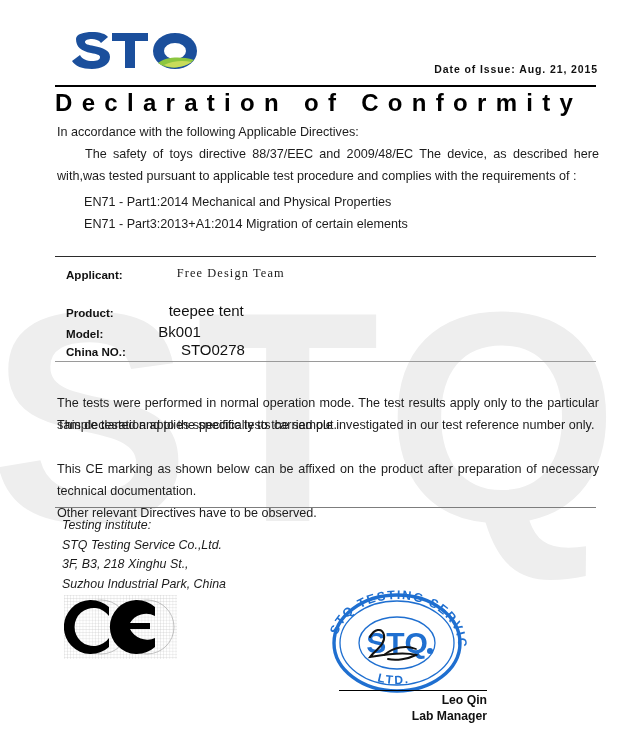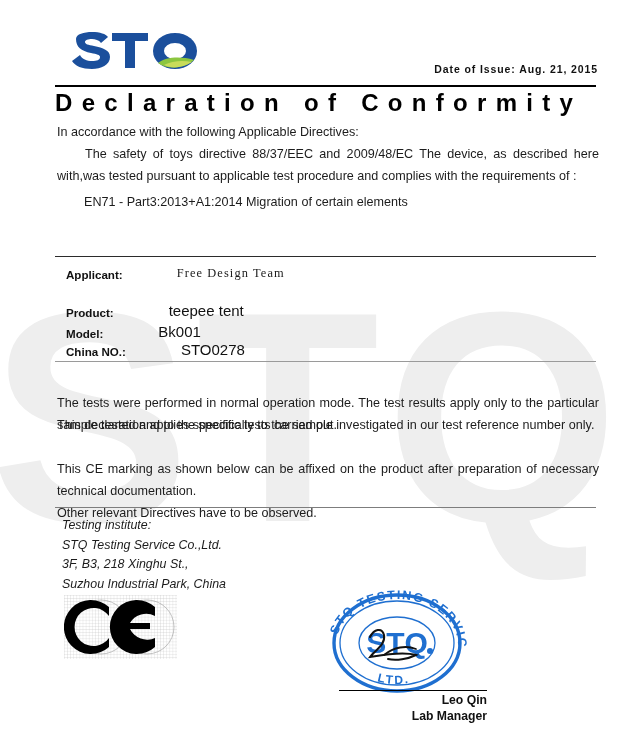--- a/index.html
+++ b/index.html
@@ -241,20 +241,21 @@
     <div class="date-line">Date of Issue: Aug. 21, 2015</div>
 
     <div class="rule-thick"></div>
 
     <div class="doc-title">Declaration of Conformity</div>
 
     <div class="body-text" style="top:121px;">In accordance with the following Applicable Directives:</div>
     <div class="body-text just indent" style="top:143px;">The safety of toys directive 88/37/EEC and 2009/48/EC The device, as described here with,was tested pursuant to applicable test procedure and complies with the requirements of :</div>
 
     <div class="std-list">
+      <div>EN71 - Part1:2014 Mechanical and Physical Properties</div>
       <div>EN71 - Part3:2013+A1:2014 Migration of certain elements</div>
     </div>
 
     <div class="rule-mid-top"></div>
 
     <div class="field f-applicant">
       <span class="field-label">Applicant:</span>
       <span class="field-value-serif">Free Design Team</span>
     </div>
     <div class="field f-product">

